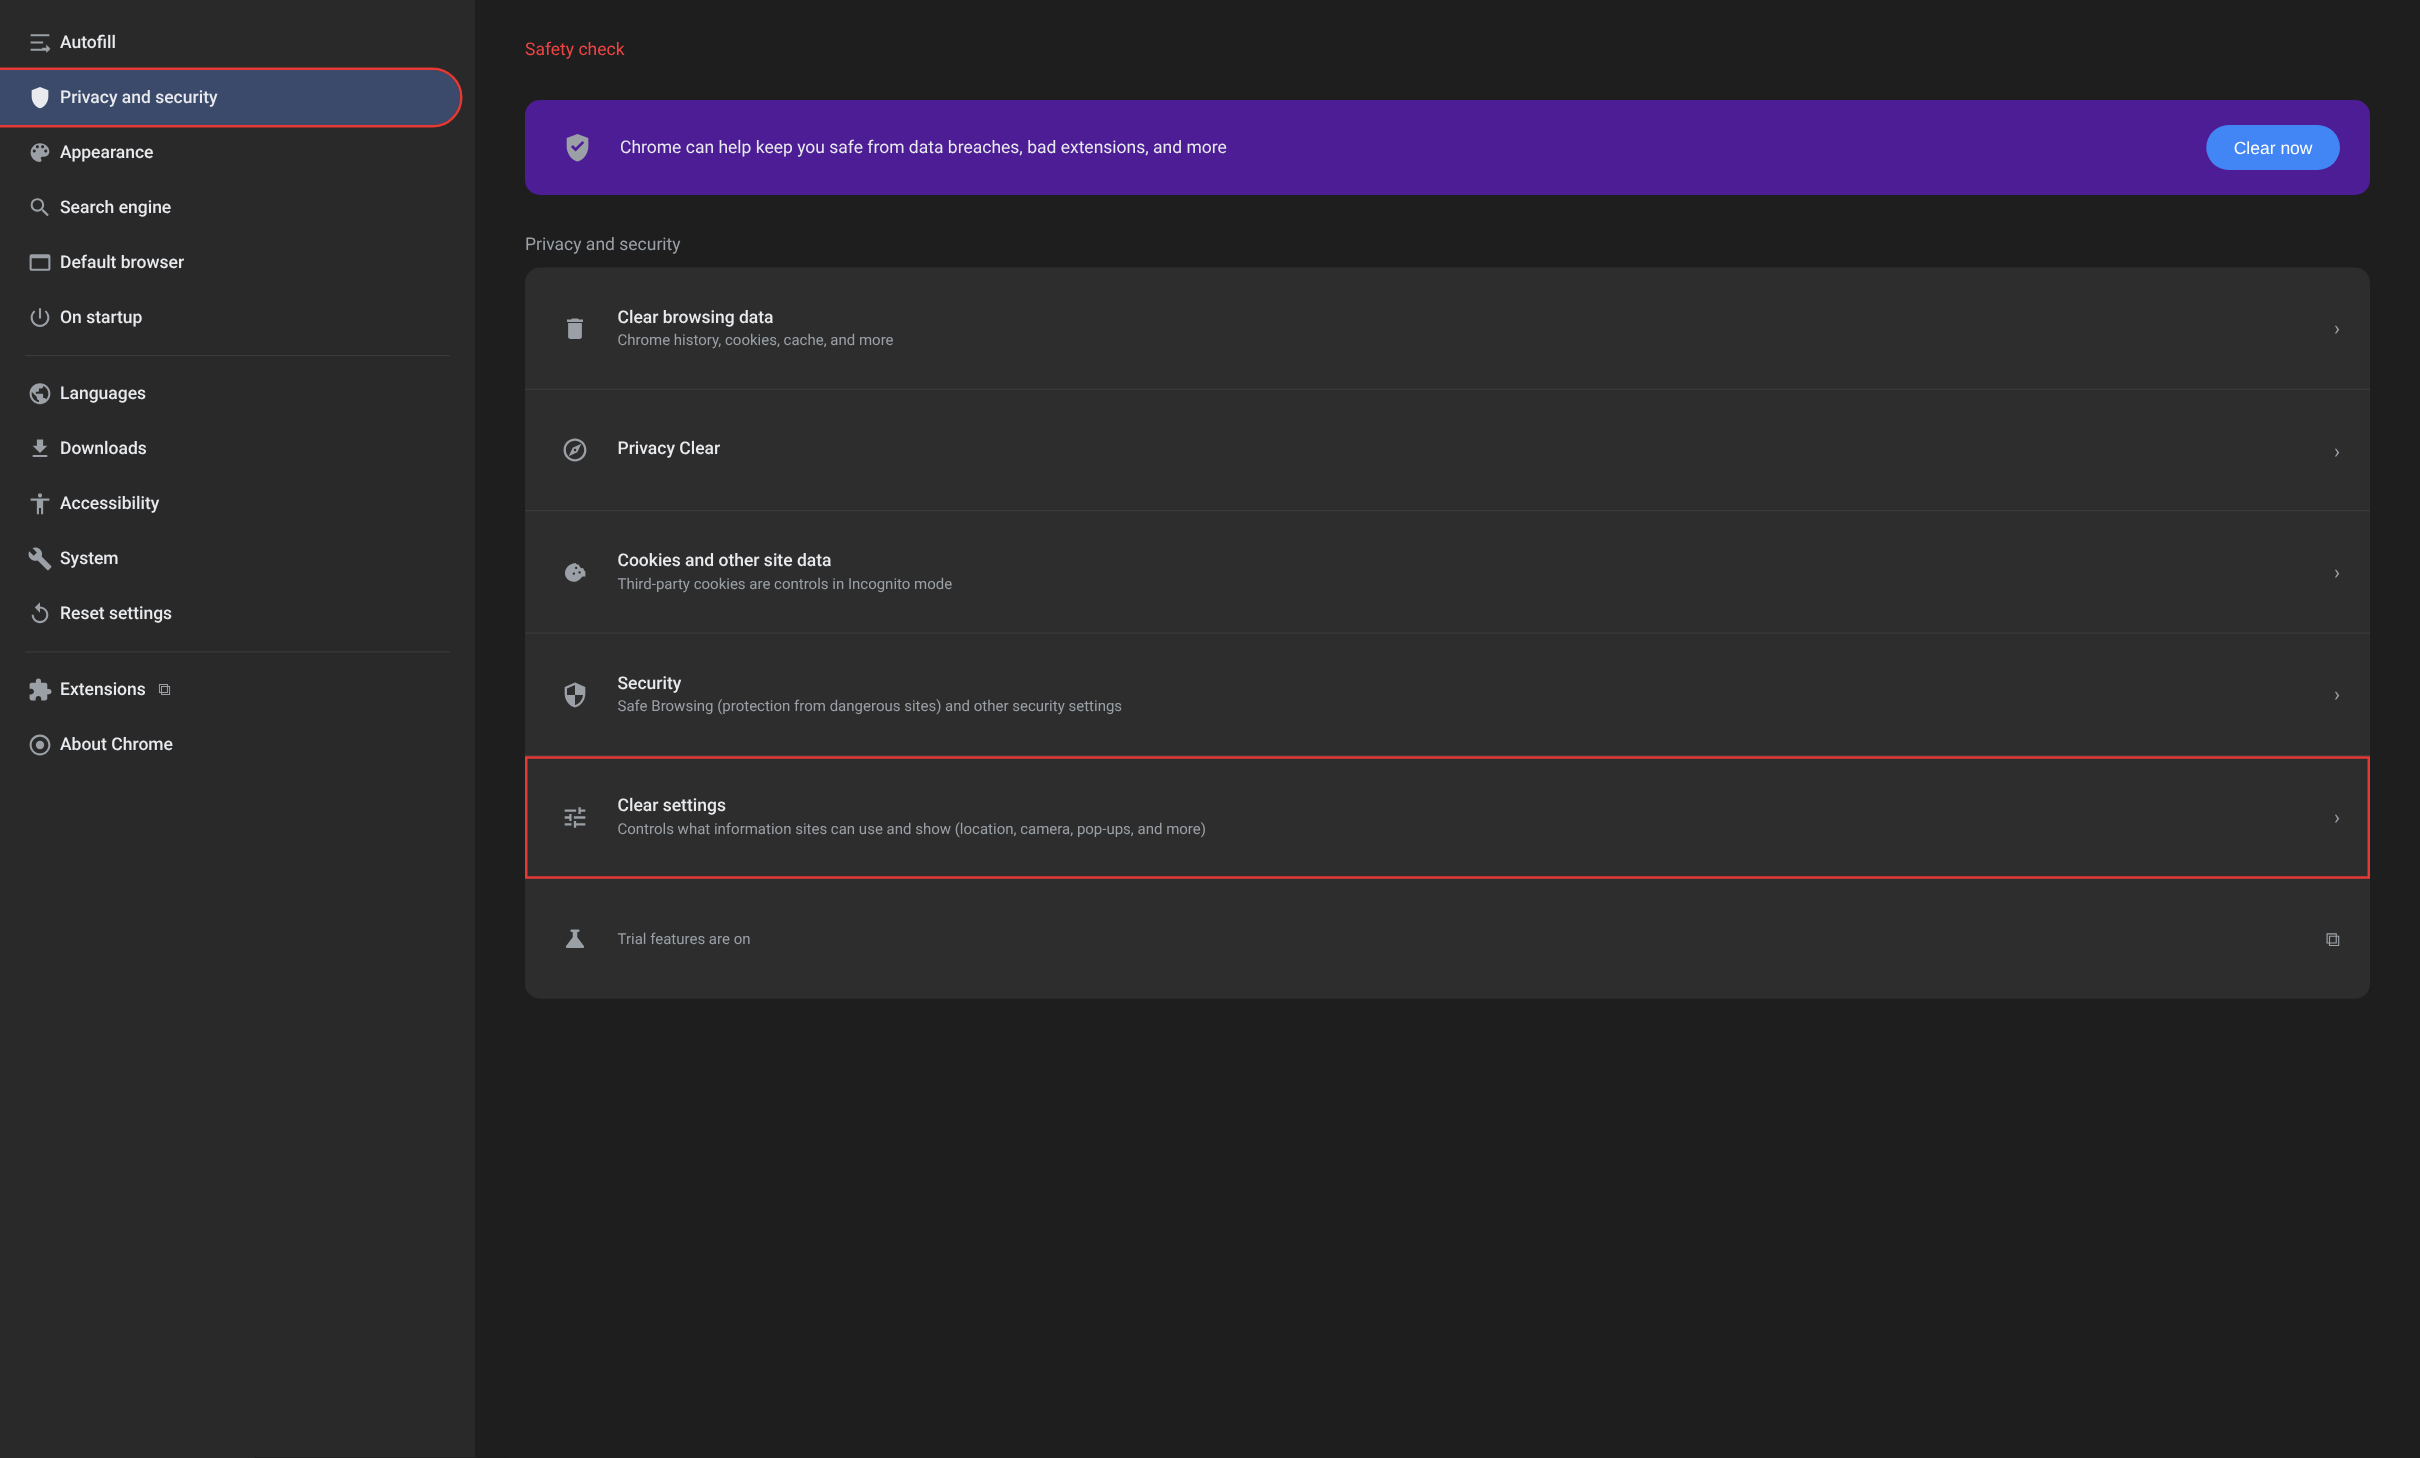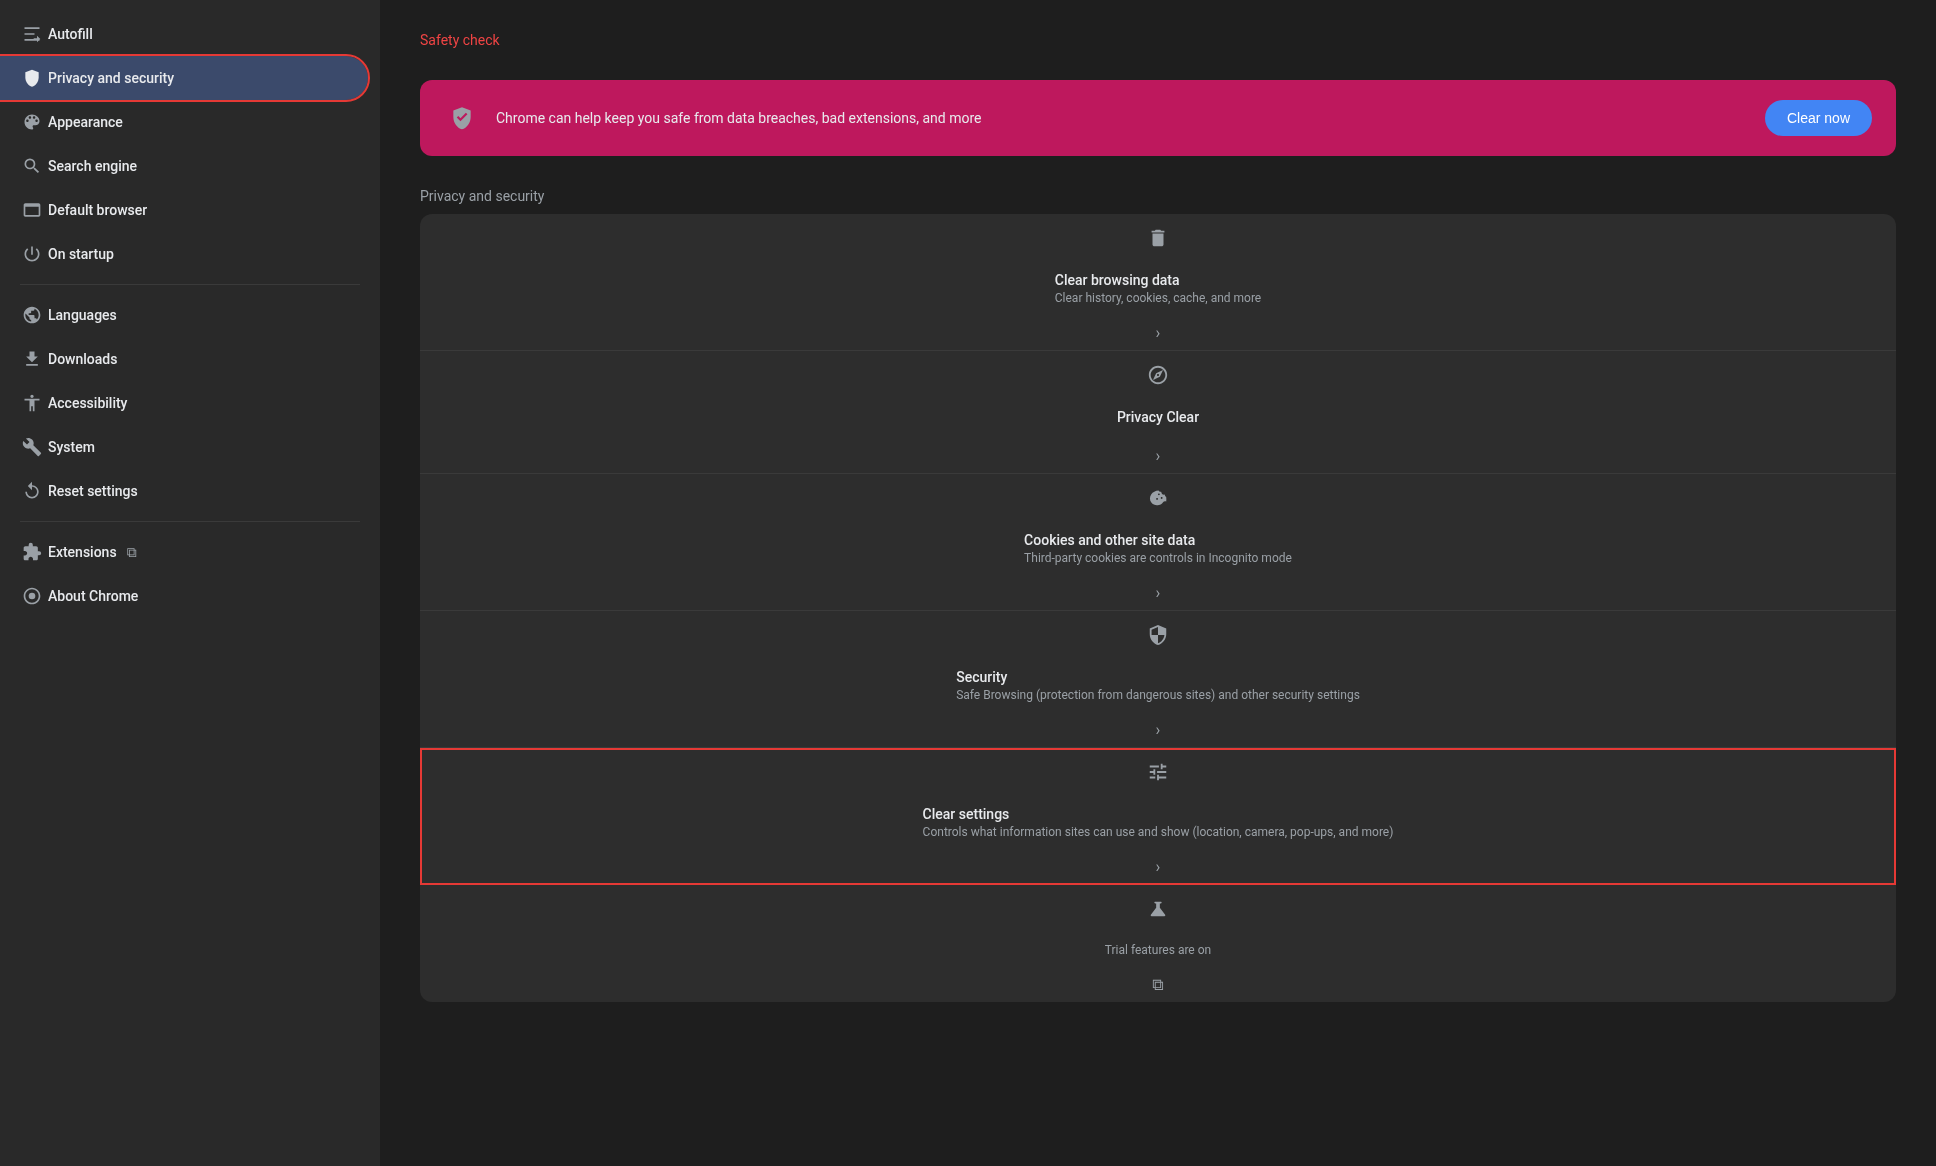--- a/index.html
+++ b/index.html
@@ -86,21 +86,21 @@
 
     .section-title {
       font-size: 14px;
       color: #ef4444;
       margin-bottom: 32px;
       font-weight: 400;
     }
 
     
     .safety-card {
-      background: #be185d;
+      background: #4c1d95;
       border-radius: 12px;
       padding: 20px 24px;
       display: flex;
       align-items: center;
       gap: 16px;
       margin-bottom: 32px;
     }
 
     .safety-card .shield-icon {
       width: 36px;
@@ -140,26 +140,25 @@
 
     .settings-list {
       background: #2d2d2d;
       border-radius: 12px;
       overflow: hidden;
     }
 
     .settings-item {
       display: flex;
       align-items: center;
-      padding: 8px 24px;
+      padding: 32px 24px;
       border-bottom: 1px solid #3a3a3a;
       cursor: pointer;
       gap: 18px;
       position: relative;
-      flex-direction: column;
     }
 
     .settings-item:last-child {
       border-bottom: none;
     }
 
     .settings-item.highlighted {
       outline: 2px solid #e53935;
       outline-offset: -2px;
     }
@@ -355,21 +354,21 @@
   <div class="settings-list">
 
     <div class="settings-item">
       <span class="item-icon">
         <svg width="22" height="22" viewBox="0 0 24 24" fill="#9aa0a6">
             <path d="M6 19c0 1.1.9 2 2 2h8c1.1 0 2-.9 2-2V7H6v12zM19 4h-3.5l-1-1h-5l-1 1H5v2h14V4z"></path>
           </svg>
       </span>
       <div class="item-content">
         <div class="item-name">Clear browsing data</div>
-        <div class="item-desc">Clear history, cookies, cache, and more</div>
+        <div class="item-desc">Chrome history, cookies, cache, and more</div>
       </div>
       <span class="chevron">›</span>
     </div>
 
     <div class="settings-item">
       <span class="item-icon">
         <svg width="22" height="22" viewBox="0 0 24 24" fill="#9aa0a6">
             <path d="M12 2C6.48 2 2 6.48 2 12s4.48 10 10 10 10-4.48 10-10S17.52 2 12 2zm0 18c-4.41 0-8-3.59-8-8s3.59-8 8-8 8 3.59 8 8-3.59 8-8 8zm-5.5-2.5l7.51-3.49L17.5 6.5 9.99 9.99 6.5 17.5zm5.5-6.6c.61 0 1.1.49 1.1 1.1s-.49 1.1-1.1 1.1-1.1-.49-1.1-1.1.49-1.1 1.1-1.1z"></path>
           </svg>
       </span>

